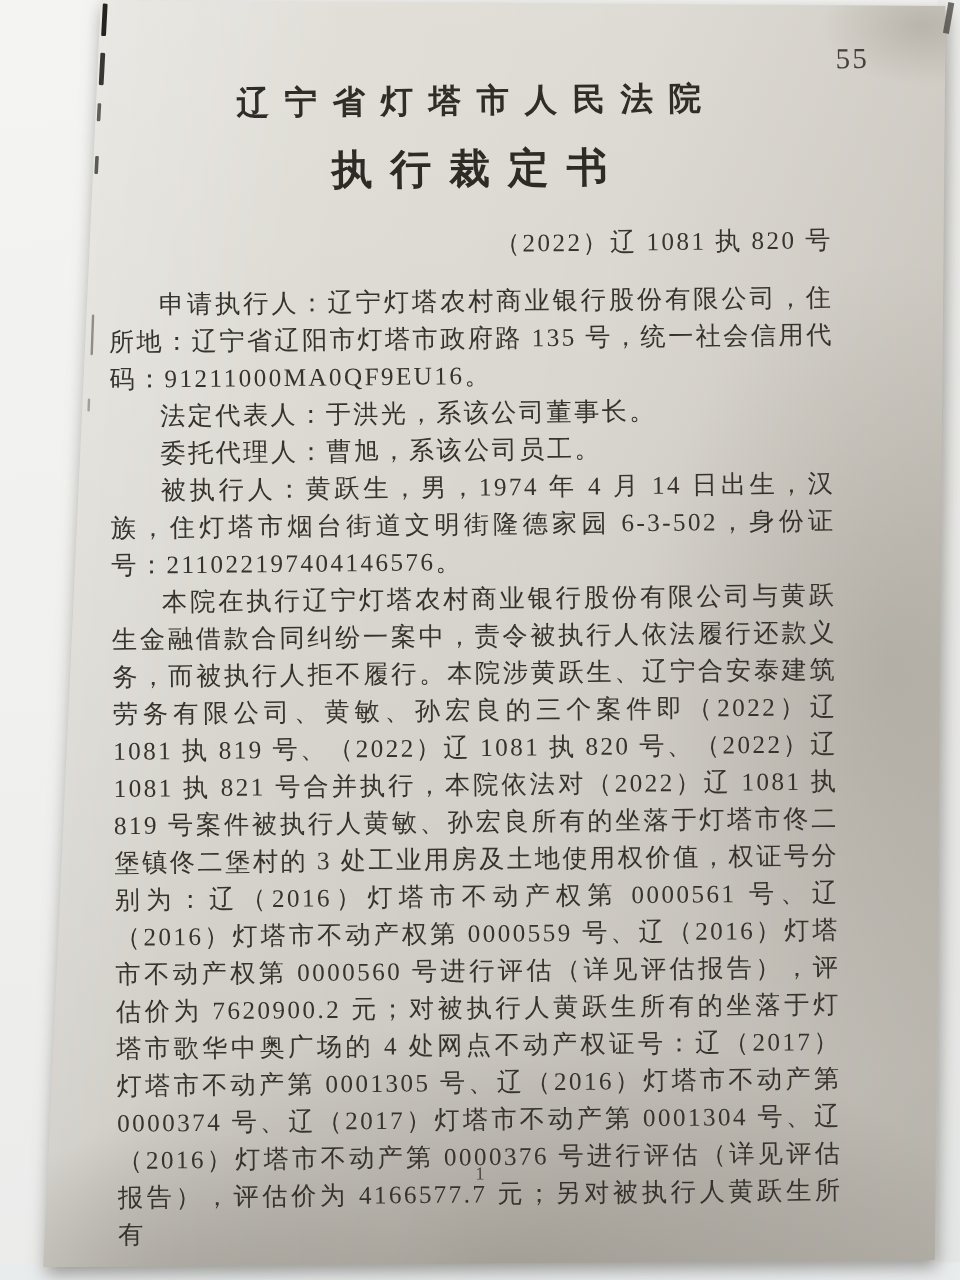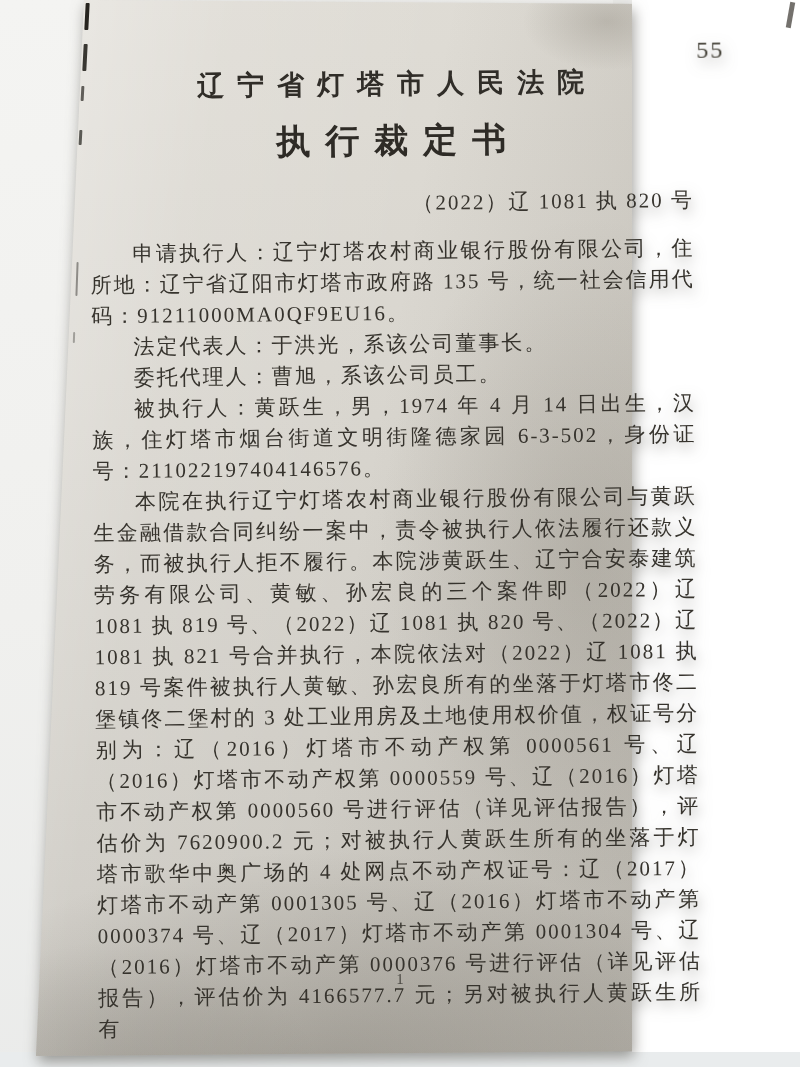--- a/index.html
+++ b/index.html
@@ -5,21 +5,21 @@
   html, body {
     margin: 0;
     padding: 0;
     width: 800px;
     height: 1067px;
     overflow: hidden;
     font-family: "Liberation Serif", "DejaVu Serif", serif;
   }
   .scene {
     position: relative;
-    width: 632px;
+    width: 800px;
     height: 1067px;
     background: linear-gradient(175deg, #f4f4f2 0%, #f0f0ee 55%, #eaebea 100%);
     text-decoration: underline;
   }
   
   .strip-right {
     position: absolute;
     top: 0; right: 0;
     width: 19px; height: 1067px;
     background: linear-gradient(180deg, #ededeb 0%, #e7e7e5 60%, #e4e6e6 100%);

